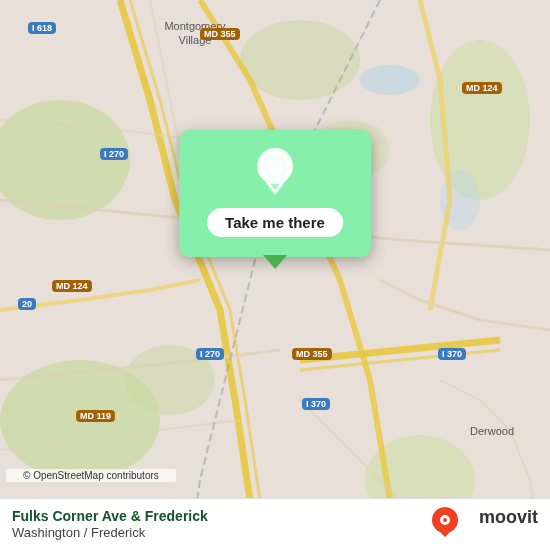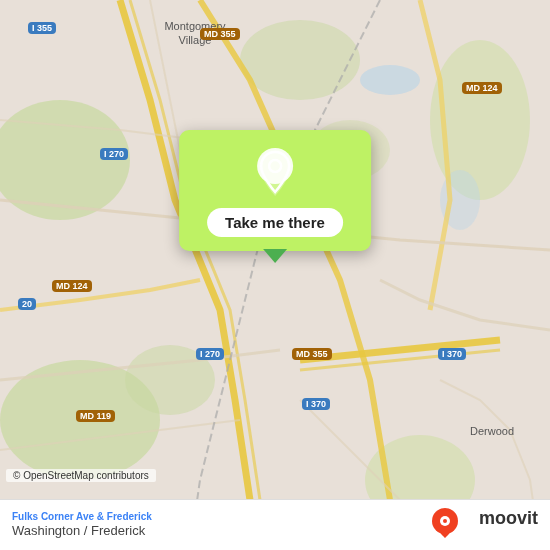--- a/index.html
+++ b/index.html
@@ -40,23 +40,23 @@
       align-items: center;
       justify-content: space-between;
       z-index: 100;
     }
 
     #location-info {
       flex: 1;
     }
 
     #location-name {
-      font-size: 10px;
-      font-weight: bold;
-      color: #3b82f6;
+      font-size: 14px;
+      font-weight: bold;
+      color: #14532d;
       line-height: 1.3;
     }
 
     #location-region {
       font-size: 13px;
       color: #444;
     }
 
     #moovit-logo {
       display: flex;
@@ -76,34 +76,34 @@
     }
 
     
     #attribution {
       position: absolute;
       bottom: 68px;
       left: 6px;
       font-size: 10px;
       color: #333;
       background: rgba(255,255,255,0.7);
-      padding: 1px 7px;
+      padding: 1px 17px;
       border-radius: 2px;
       z-index: 50;
     }
 
     
     #popup-card {
       position: absolute;
       top: 130px;
       left: 50%;
       transform: translateX(-50%);
-      background: #bef264;
+      background: #86efac;
       border-radius: 10px;
-      padding: 18px 28px 14px 28px;
+      padding: 18px 28px 20px 28px;
       display: flex;
       flex-direction: column;
       align-items: center;
       z-index: 200;
       box-shadow: 0 4px 15px rgba(0,0,0,0.3);
       min-width: 180px;
     }
 
     #popup-card::after {
       content: '';
@@ -192,21 +192,21 @@
 
       <path d="M 380,0 L 340,80 L 300,160 L 260,240 L 240,320 L 220,400 L 200,480 L 190,550" stroke="#aaa" stroke-width="2" stroke-dasharray="8,4" fill="none" opacity="0.7"></path>
 
       <text x="470" y="435" font-size="11" fill="#555" font-family="Arial">Derwood</text>
 
       <text x="195" y="30" font-size="11" fill="#555" font-family="Arial" text-anchor="middle">Montgomery</text>
       <text x="195" y="44" font-size="11" fill="#555" font-family="Arial" text-anchor="middle">Village</text>
     </svg>
   </div>
 
-  <div class="route-badge badge-blue" style="top:22px;left:28px;">I 355</div>
+  <div class="route-badge badge-blue" style="top:22px;left:28px;">I 618</div>
   <div class="route-badge badge-green" style="top:28px;left:200px;">MD 355</div>
   <div class="route-badge badge-blue" style="top:148px;left:100px;">I 270</div>
   <div class="route-badge badge-green" style="top:82px;left:462px;">MD 124</div>
   <div class="route-badge badge-green" style="top:280px;left:52px;">MD 124</div>
   <div class="route-badge badge-blue" style="top:298px;left:18px;">20</div>
   <div class="route-badge badge-blue" style="top:348px;left:196px;">I 270</div>
   <div class="route-badge badge-green" style="top:348px;left:292px;">MD 355</div>
   <div class="route-badge badge-blue" style="top:348px;left:438px;">I 370</div>
   <div class="route-badge badge-blue" style="top:398px;left:302px;">I 370</div>
   <div class="route-badge badge-green" style="top:410px;left:76px;">MD 119</div>

